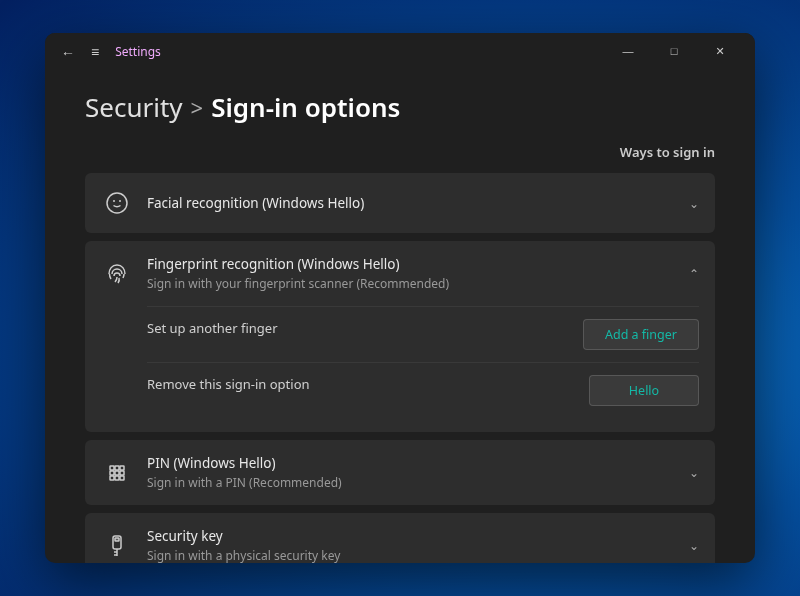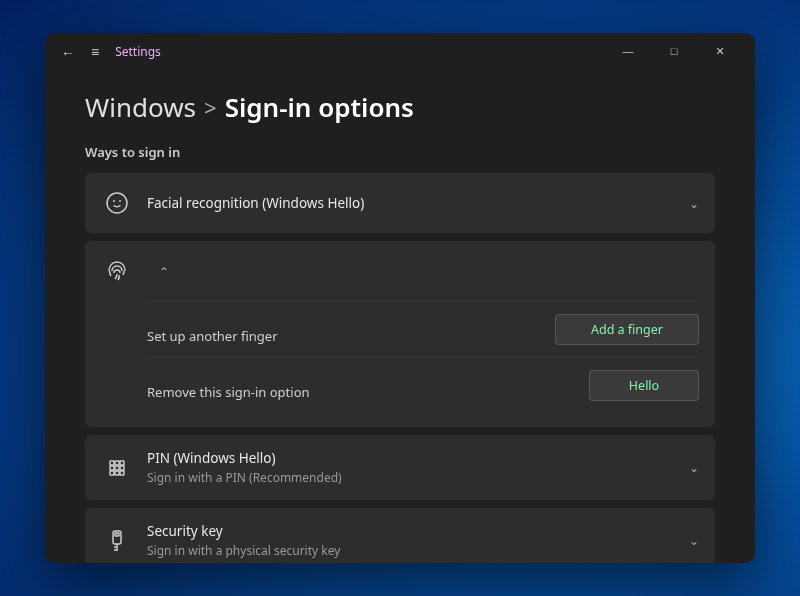--- a/index.html
+++ b/index.html
@@ -115,20 +115,21 @@
       color: #ffffff;
       font-weight: 600;
       text-align: right;
     }
 
     .section-label {
       font-size: 13px;
       font-weight: 600;
       color: #cccccc;
       margin-bottom: 12px;
+      text-align: right;
     }
 
     .signin-options {
       display: flex;
       flex-direction: column;
       gap: 8px;
       flex: 1;
     }
 
     .option-row {
@@ -179,43 +180,43 @@
 
     .option-expanded {
       padding: 0 16px 14px 62px;
       display: flex;
       flex-direction: column;
       gap: 0;
     }
 
     .expanded-row {
       display: flex;
-      align-items: flex-end;
+      align-items: flex-start;
       justify-content: space-between;
       padding: 12px 0;
       border-top: 1px solid rgba(255,255,255,0.06);
     }
 
     .expanded-row:first-child {
       border-top: 1px solid rgba(255,255,255,0.06);
     }
 
     .expanded-label {
       font-size: 13px;
       color: #d0d0d0;
     }
 
     .btn {
-      padding: 6px 35px;
+      padding: 6px 21px;
       border-radius: 4px;
       font-size: 12.5px;
       cursor: pointer;
       border: 1px solid rgba(255,255,255,0.15);
       background: #3a3a3a;
-      color: #86efac;
+      color: #14b8a6;
       font-family: inherit;
       min-width: 110px;
       text-align: center;
     }
   </style>
 </head>
 <body>
 
 <div class="window">
 
@@ -228,21 +229,21 @@
     <div class="titlebar-controls">
       <button class="titlebar-btn">—</button>
       <button class="titlebar-btn">□</button>
       <button class="titlebar-btn close">✕</button>
     </div>
   </div>
 
   <div class="content">
 
     <div class="breadcrumb">
-      <span class="breadcrumb-accounts">Windows</span>
+      <span class="breadcrumb-accounts">Security</span>
       <span class="breadcrumb-sep">&gt;</span>
       <span class="breadcrumb-current">Sign-in options</span>
     </div>
 
     <div class="section-label">Ways to sign in</div>
 
     <div class="signin-options">
 
       <div class="option-row">
         <div class="option-header">
@@ -267,20 +268,24 @@
             <svg width="24" height="24" viewBox="0 0 24 24" fill="none" stroke="#ccc" stroke-width="1.5">
               <path d="M12 3 C7 3 4 7 4 12"></path>
               <path d="M12 3 C17 3 20 7 20 12"></path>
               <path d="M7 12 C7 9.2 9.2 7 12 7 C14.8 7 17 9.2 17 12"></path>
               <path d="M9 14 C9 12.3 10.3 11 12 11 C13.7 11 15 12.3 15 14"></path>
               <path d="M12 15 C12 17 11 19 10 20"></path>
               <path d="M14 16 C14.5 17.5 14 19.5 13 21"></path>
               <path d="M6 17 C5 15.5 4.5 13.8 4.5 12"></path>
               <path d="M18 16 C18.5 14.8 19 13.4 19 12"></path>
             </svg>
+          </div>
+          <div class="option-text">
+            <div class="option-title">Fingerprint recognition (Windows Hello)</div>
+            <div class="option-subtitle">Sign in with your fingerprint scanner (Recommended)</div>
           </div>
           <span class="option-chevron">⌃</span>
         </div>
         <div class="option-expanded">
           <div class="expanded-row">
             <span class="expanded-label">Set up another finger</span>
             <button class="btn">Add a finger</button>
           </div>
           <div class="expanded-row">
             <span class="expanded-label">Remove this sign-in option</span>

